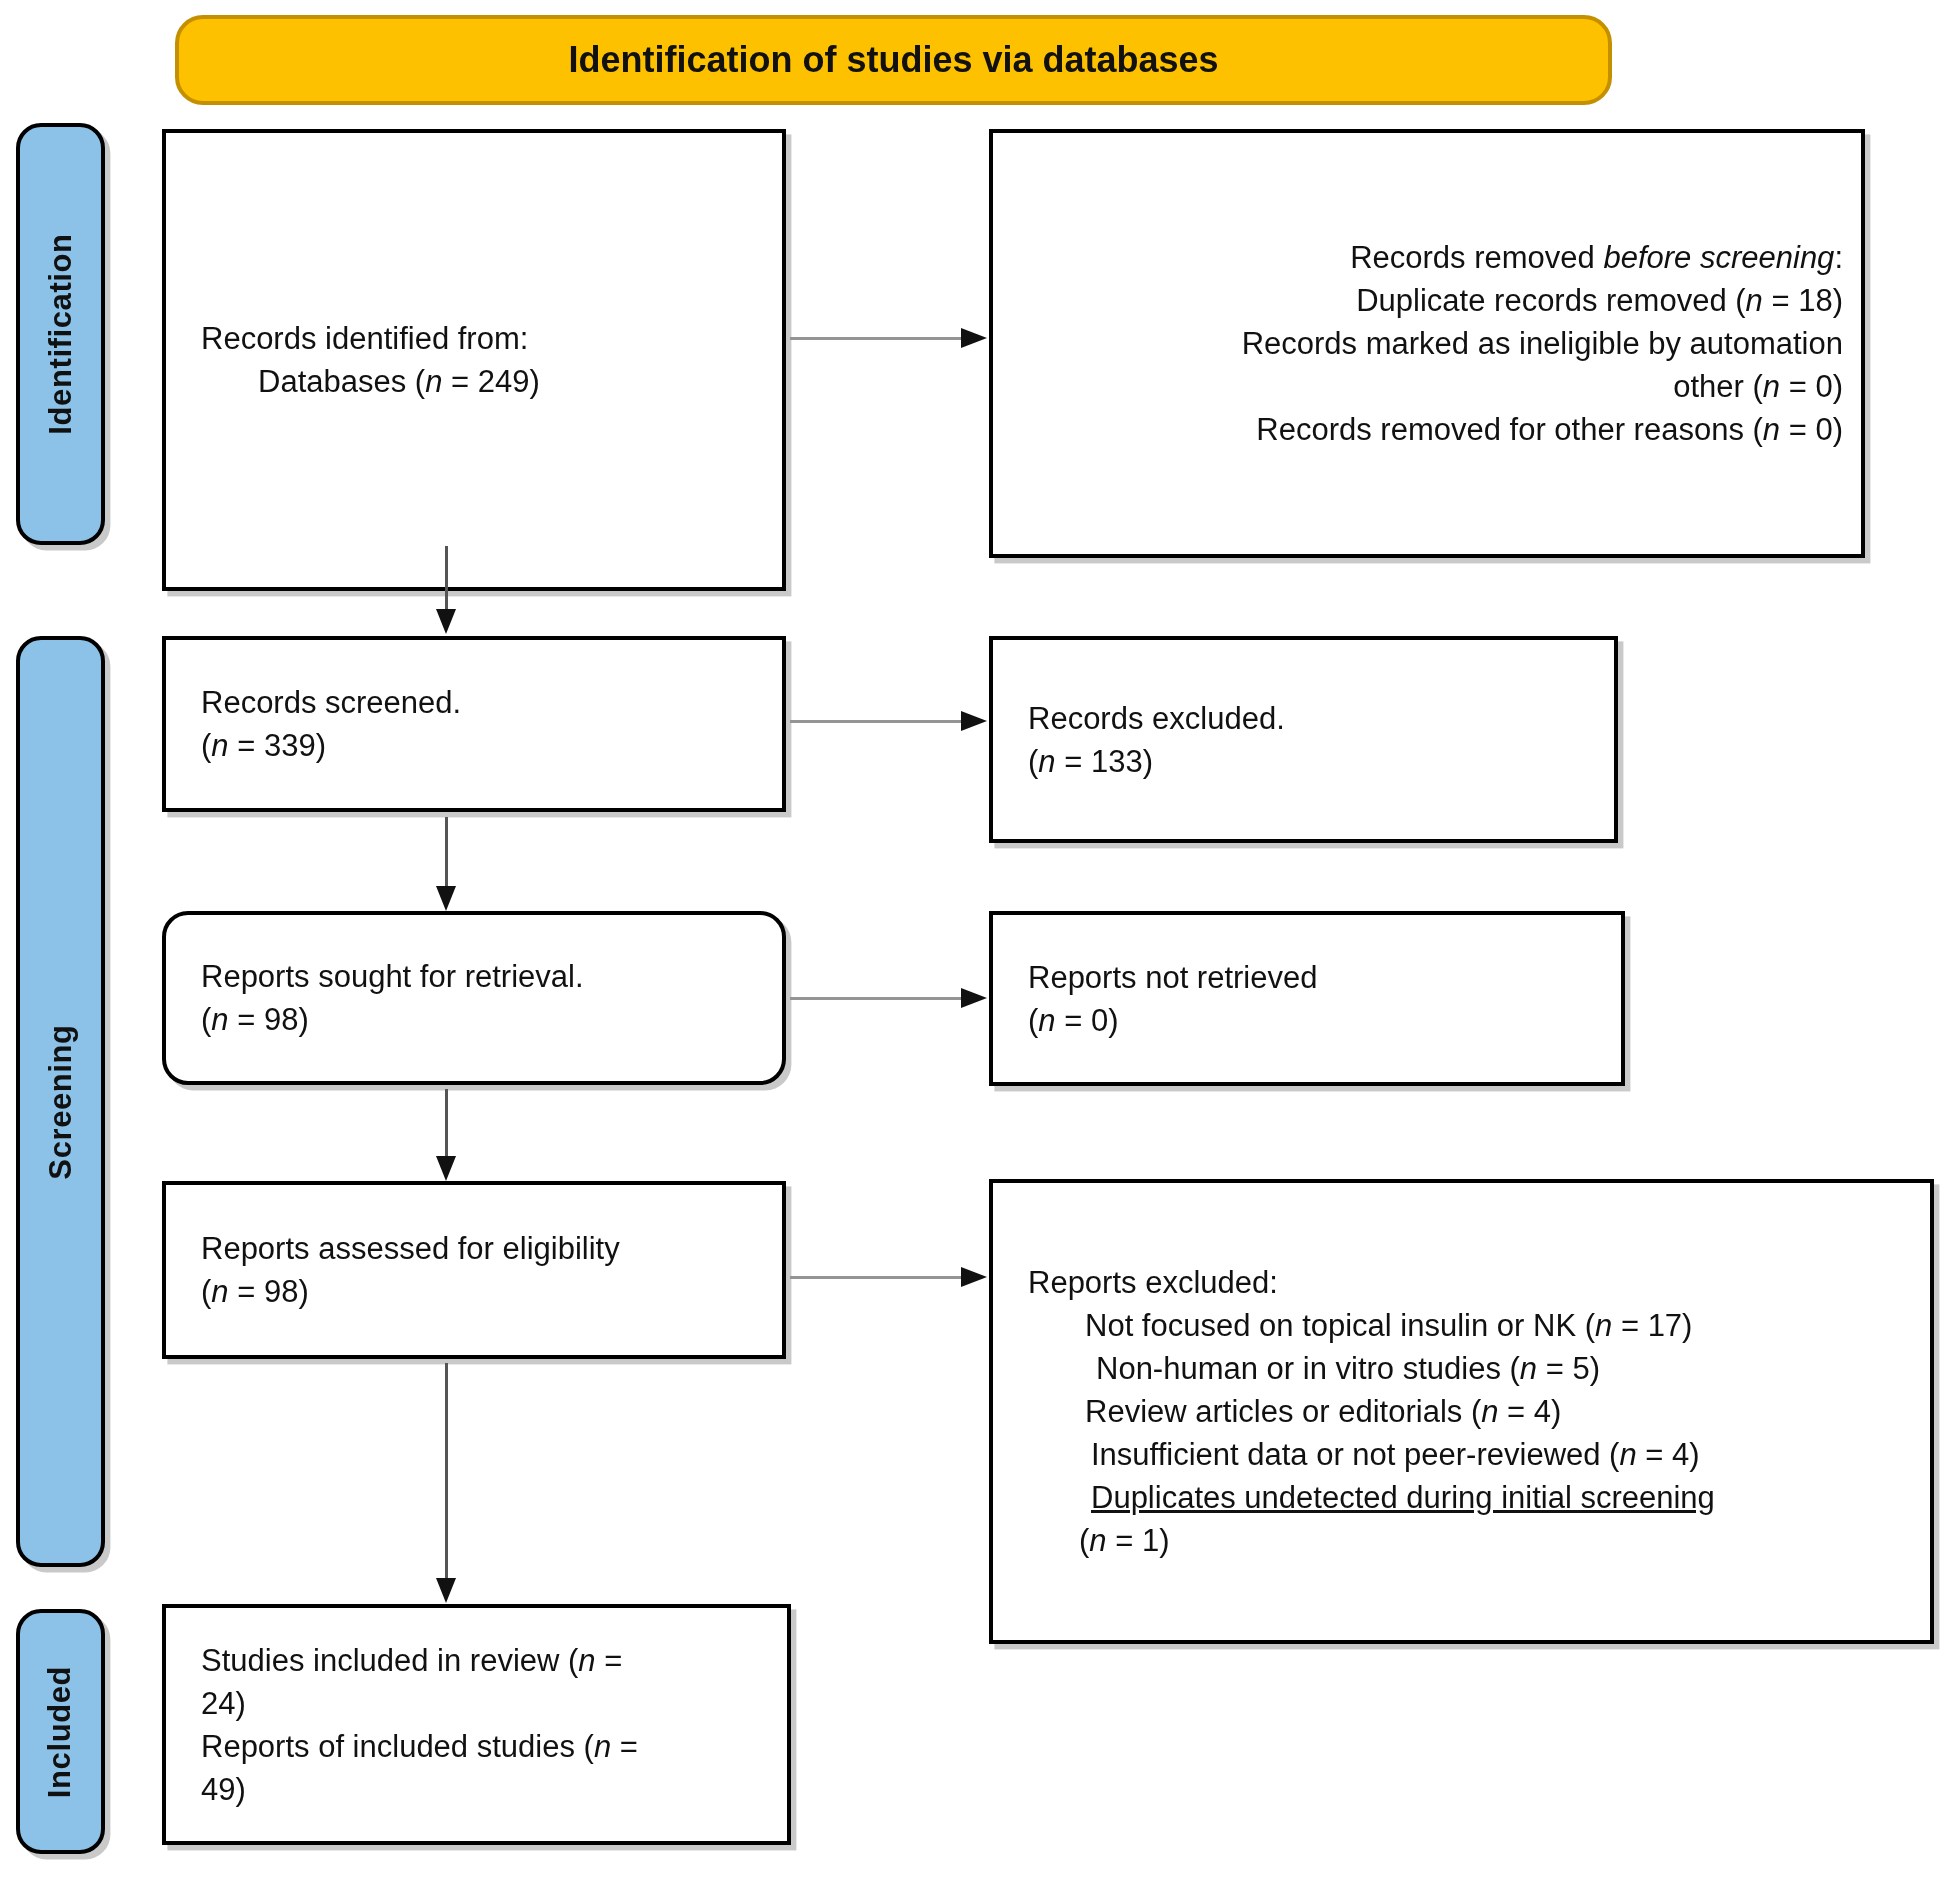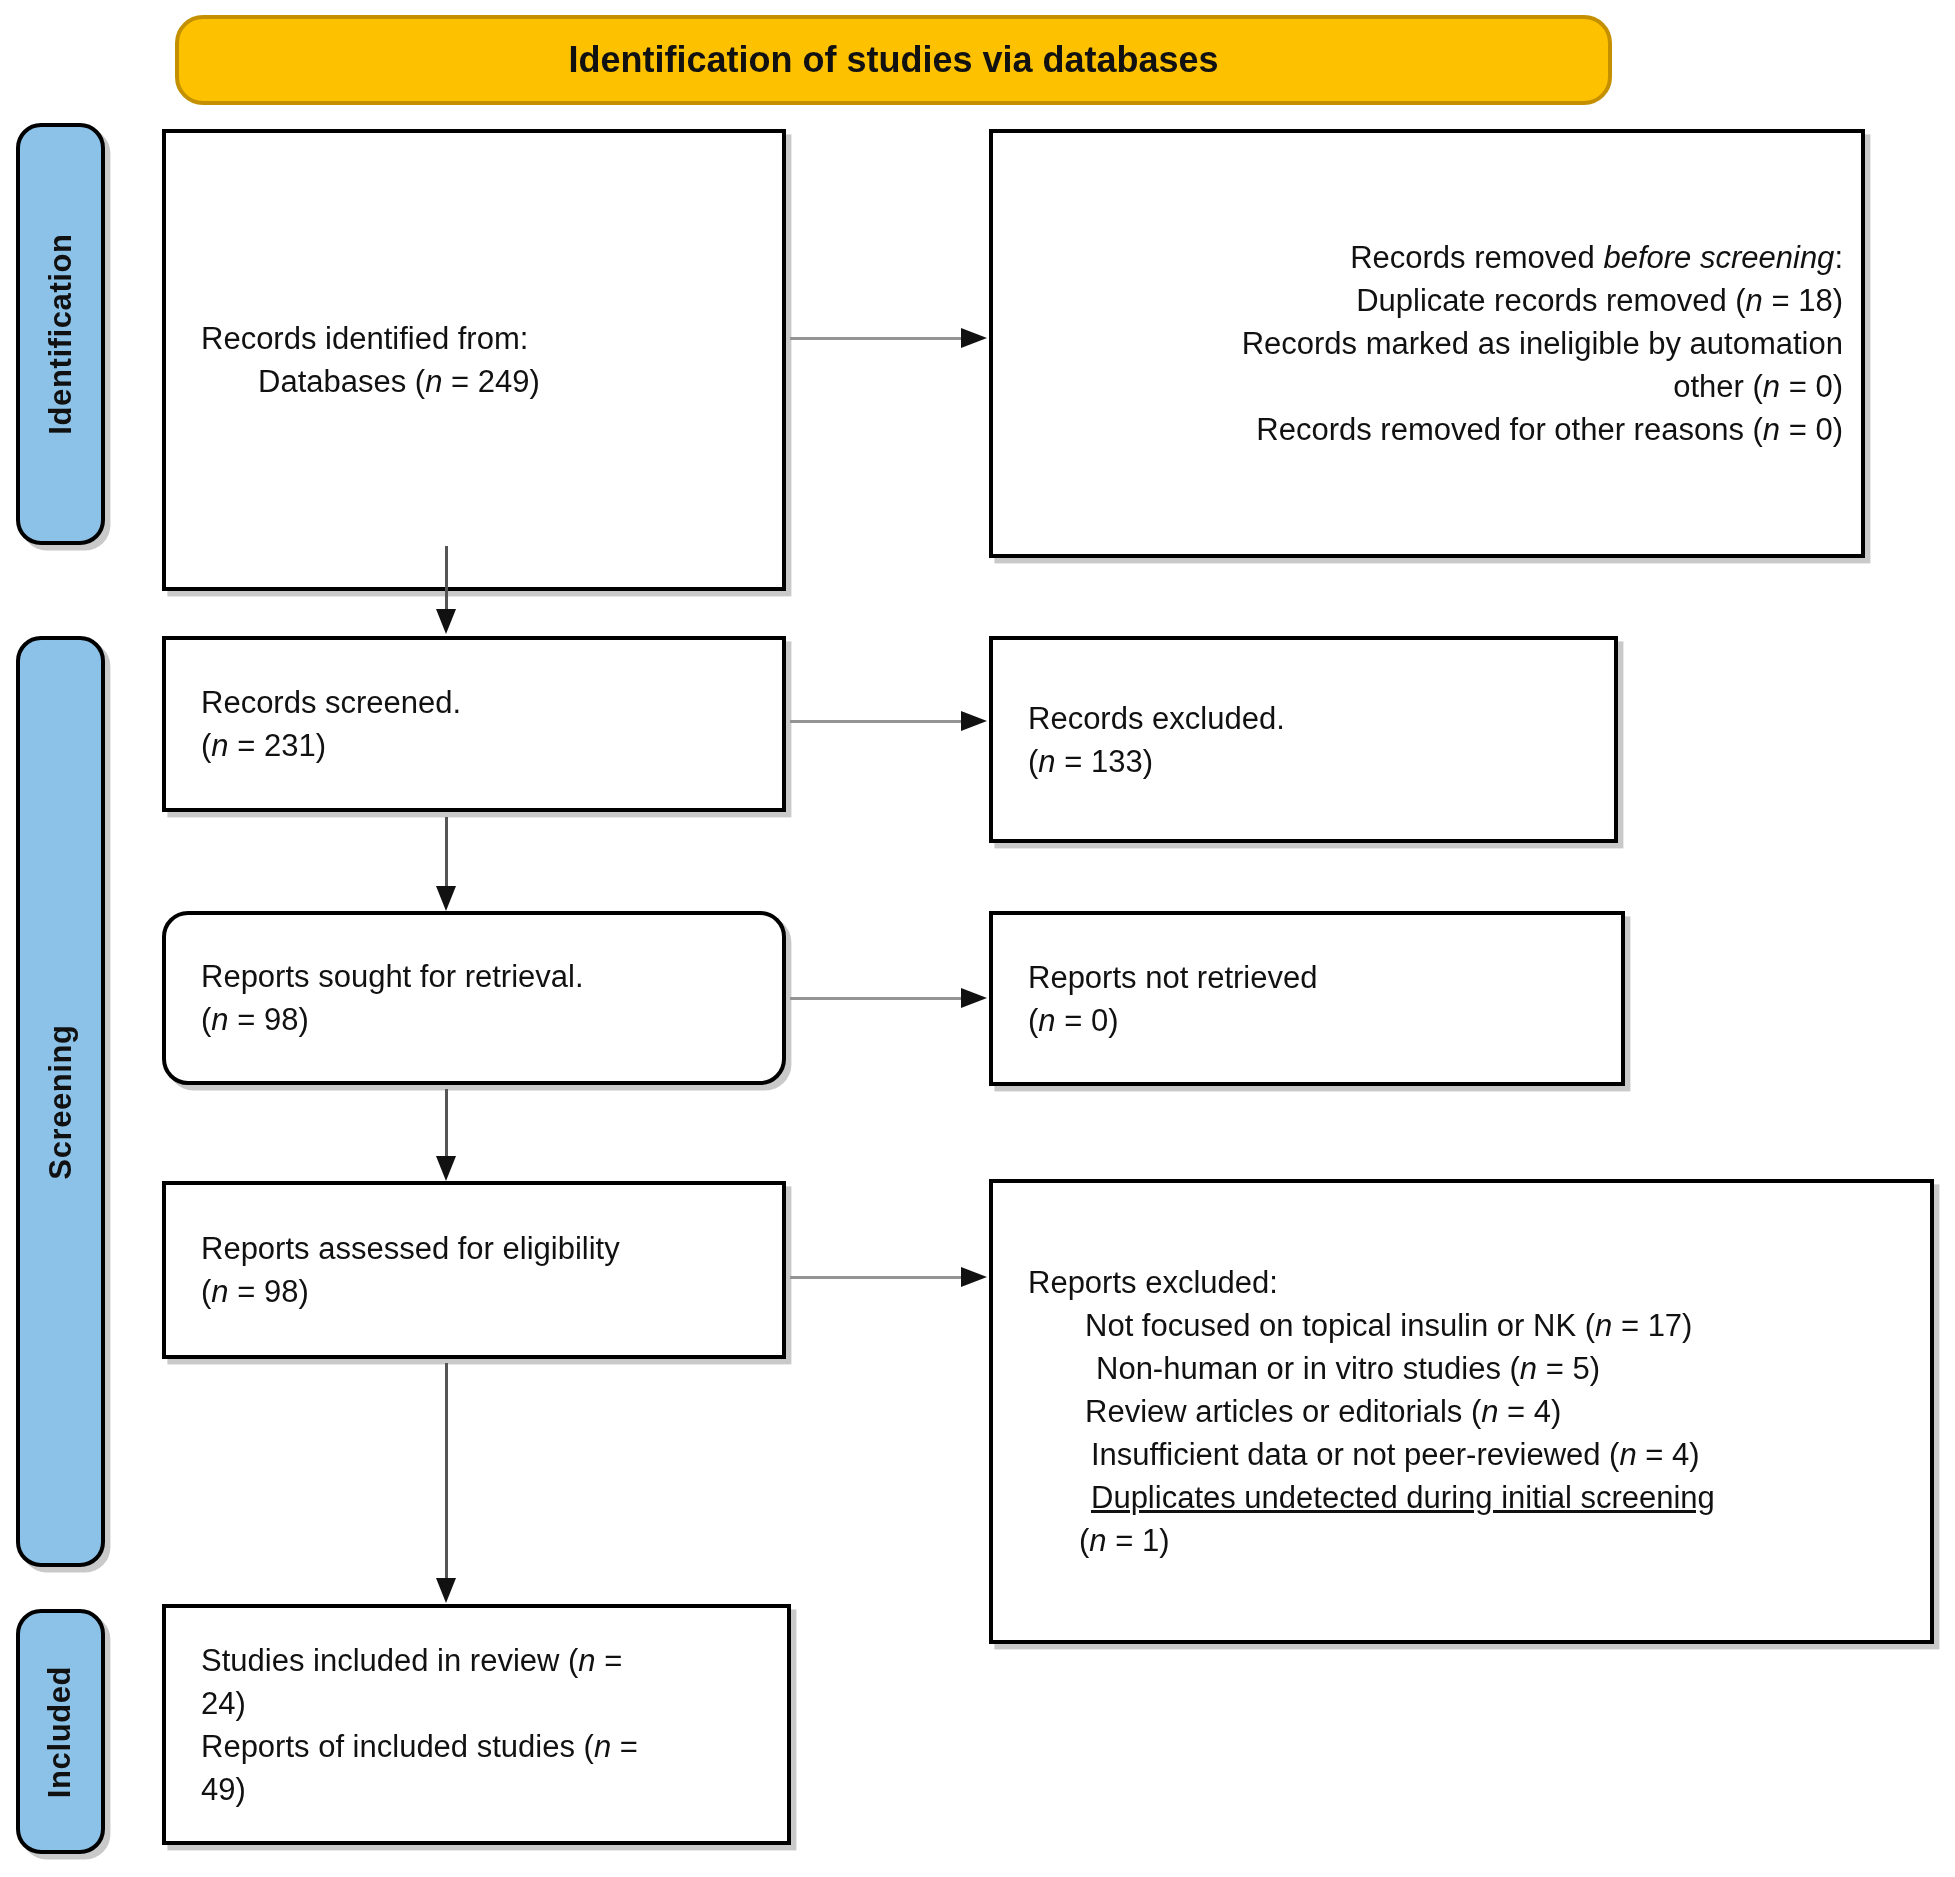--- a/index.html
+++ b/index.html
@@ -97,21 +97,21 @@
   <div class="tab" id="tab-included">
     <span class="vtext">Included</span>
   </div>
 
   <div class="box" id="box-identified">
       <div class="tline" style="padding-left: 0px;"><span>Records identified from:</span></div>
       <div class="tline" style="padding-left: 57px;"><span>Databases (</span><span style="font-style: italic;">n</span><span> = 249)</span></div>
     </div>
   <div class="box" id="box-screened">
       <div class="tline" style="padding-left: 0px;"><span>Records screened.</span></div>
-      <div class="tline" style="padding-left: 0px;"><span>(</span><span style="font-style: italic;">n</span><span> = 231)</span></div>
+      <div class="tline" style="padding-left: 0px;"><span>(</span><span style="font-style: italic;">n</span><span> = 339)</span></div>
     </div>
   <div class="box" id="box-sought">
       <div class="tline" style="padding-left: 0px;"><span>Reports sought for retrieval.</span></div>
       <div class="tline" style="padding-left: 0px;"><span>(</span><span style="font-style: italic;">n</span><span> = 98)</span></div>
     </div>
   <div class="box" id="box-assessed">
       <div class="tline" style="padding-left: 0px;"><span>Reports assessed for eligibility</span></div>
       <div class="tline" style="padding-left: 0px;"><span>(</span><span style="font-style: italic;">n</span><span> = 98)</span></div>
     </div>
   <div class="box" id="box-included-studies">

